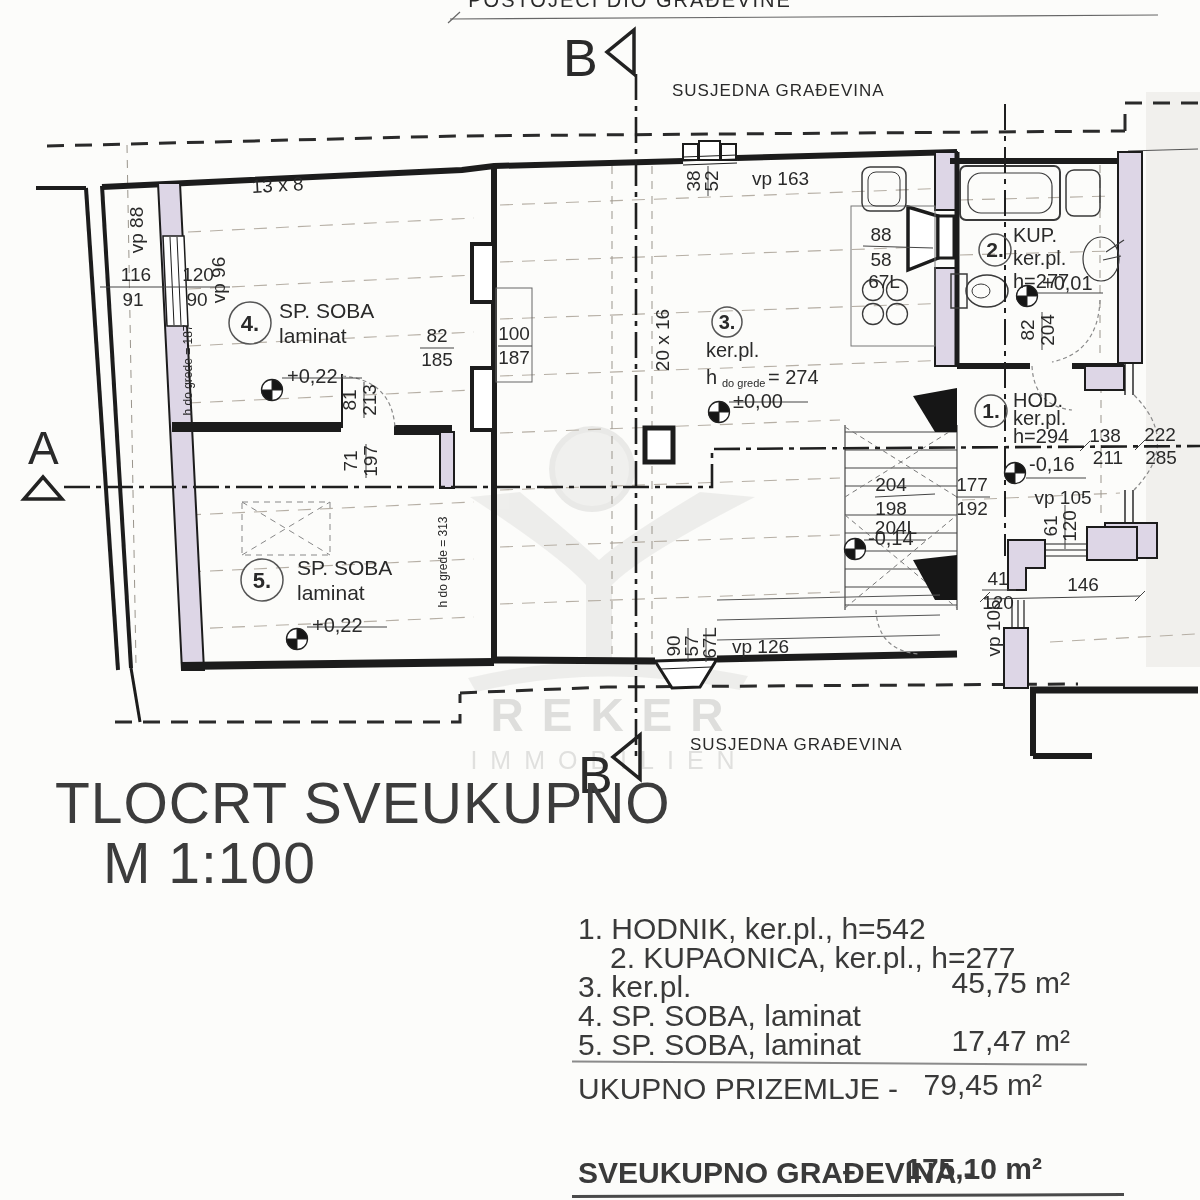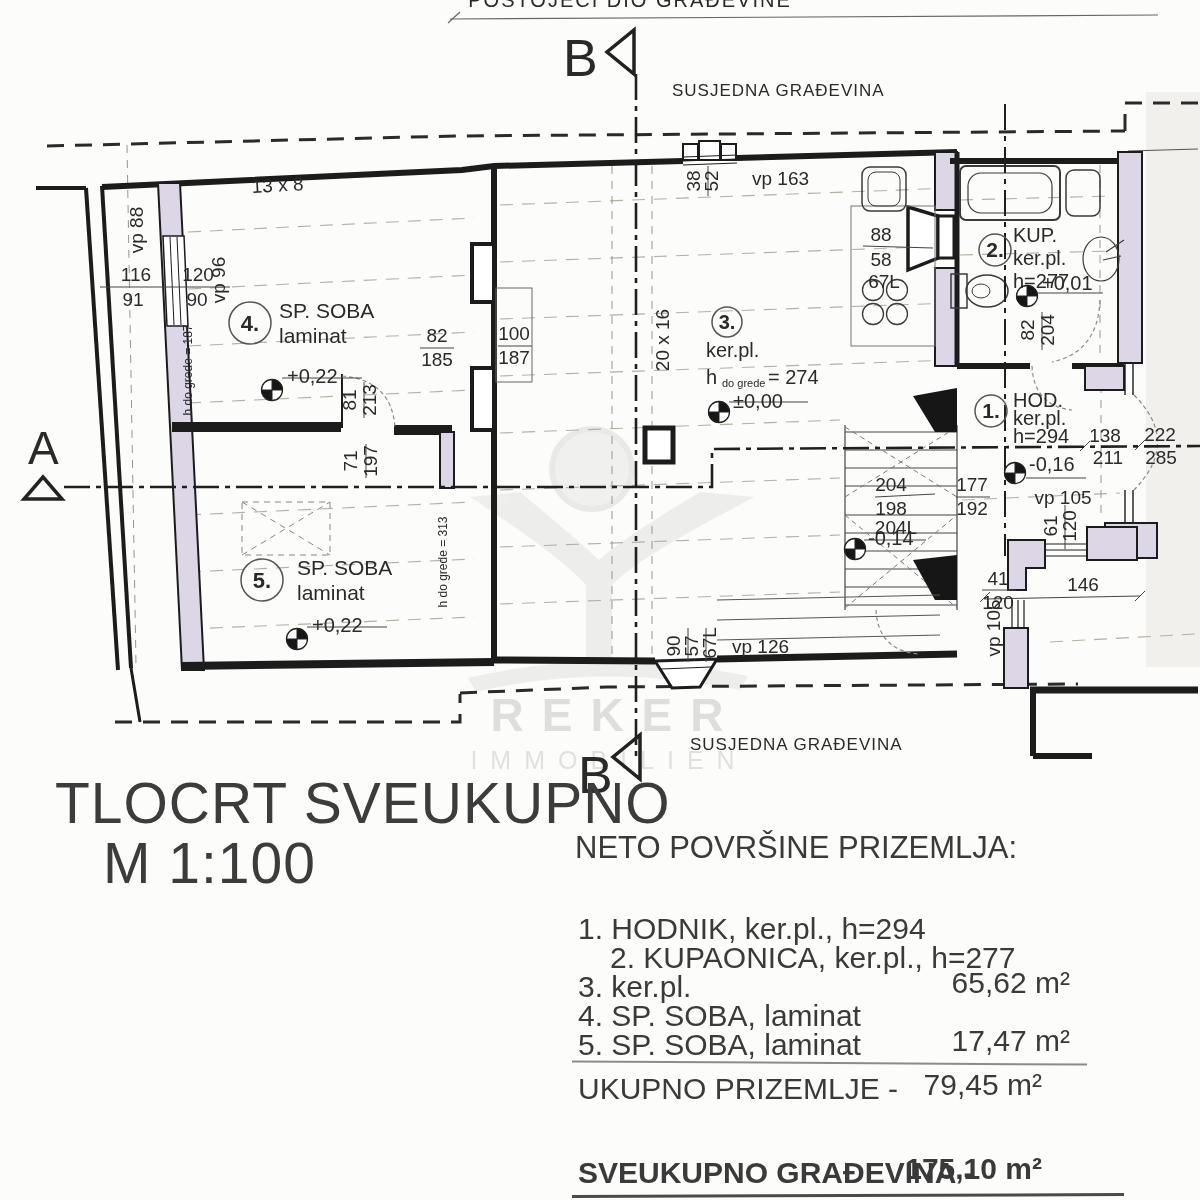--- a/index.html
+++ b/index.html
@@ -384,26 +384,25 @@
   <text x="972" y="515" class="t dim mid">192</text>
   <text x="680" y="646" class="t dim mid" transform="rotate(-90 680 646)">90</text>
   <text x="698" y="646" class="t dim mid" transform="rotate(-90 698 646)">57</text>
   <text x="716" y="643" class="t dim mid" transform="rotate(-90 716 643)">67L</text>
   <text x="732" y="653" class="t dim">vp 126</text>
 </svg>
 
 <div class="f title" style="left:55px;top:770px;">TLOCRT SVEUKUPNO</div>
 <div class="f title" style="left:55px;top:830px;margin-left:48px;">M 1:100</div>
 
-<div class="f thead" style="left:575px;top:830px;">NETO POVRŠINE PRIZEMLJA:</div>
-
-<div class="f row-label" style="left:578px;top:912px;">1. HODNIK, ker.pl., h=294</div>
+
+<div class="f row-label" style="left:578px;top:912px;">1. HODNIK, ker.pl., h=542</div>
 <div class="f row-label" style="left:610px;top:941px;">2. KUPAONICA, ker.pl., h=277</div>
 <div class="f row-label" style="left:578px;top:970px;text-align:center;">3. ker.pl.</div>
-<div class="f row-value" style="left:845px;top:966px;width:225px;">65,62 m²</div>
+<div class="f row-value" style="left:845px;top:966px;width:225px;">45,75 m²</div>
 <div class="f row-label" style="left:578px;top:999px;">4. SP. SOBA, laminat</div>
 <div class="f row-label" style="left:578px;top:1028px;">5. SP. SOBA, laminat</div>
 <div class="f row-value" style="left:845px;top:1024px;width:225px;">17,47 m²</div>
 
 <div class="sep" style="left:572px;top:1062px;width:515px;transform:rotate(0.35deg);"></div>
 
 <div class="f row-label" style="left:578px;top:1072px;">UKUPNO PRIZEMLJE -</div>
 <div class="f row-value" style="left:820px;top:1068px;width:222px;">79,45 m²</div>
 
 <div class="f row-label b" style="left:578px;top:1156px;font-weight:bold;text-align:right;">SVEUKUPNO GRAĐEVINA -</div>

